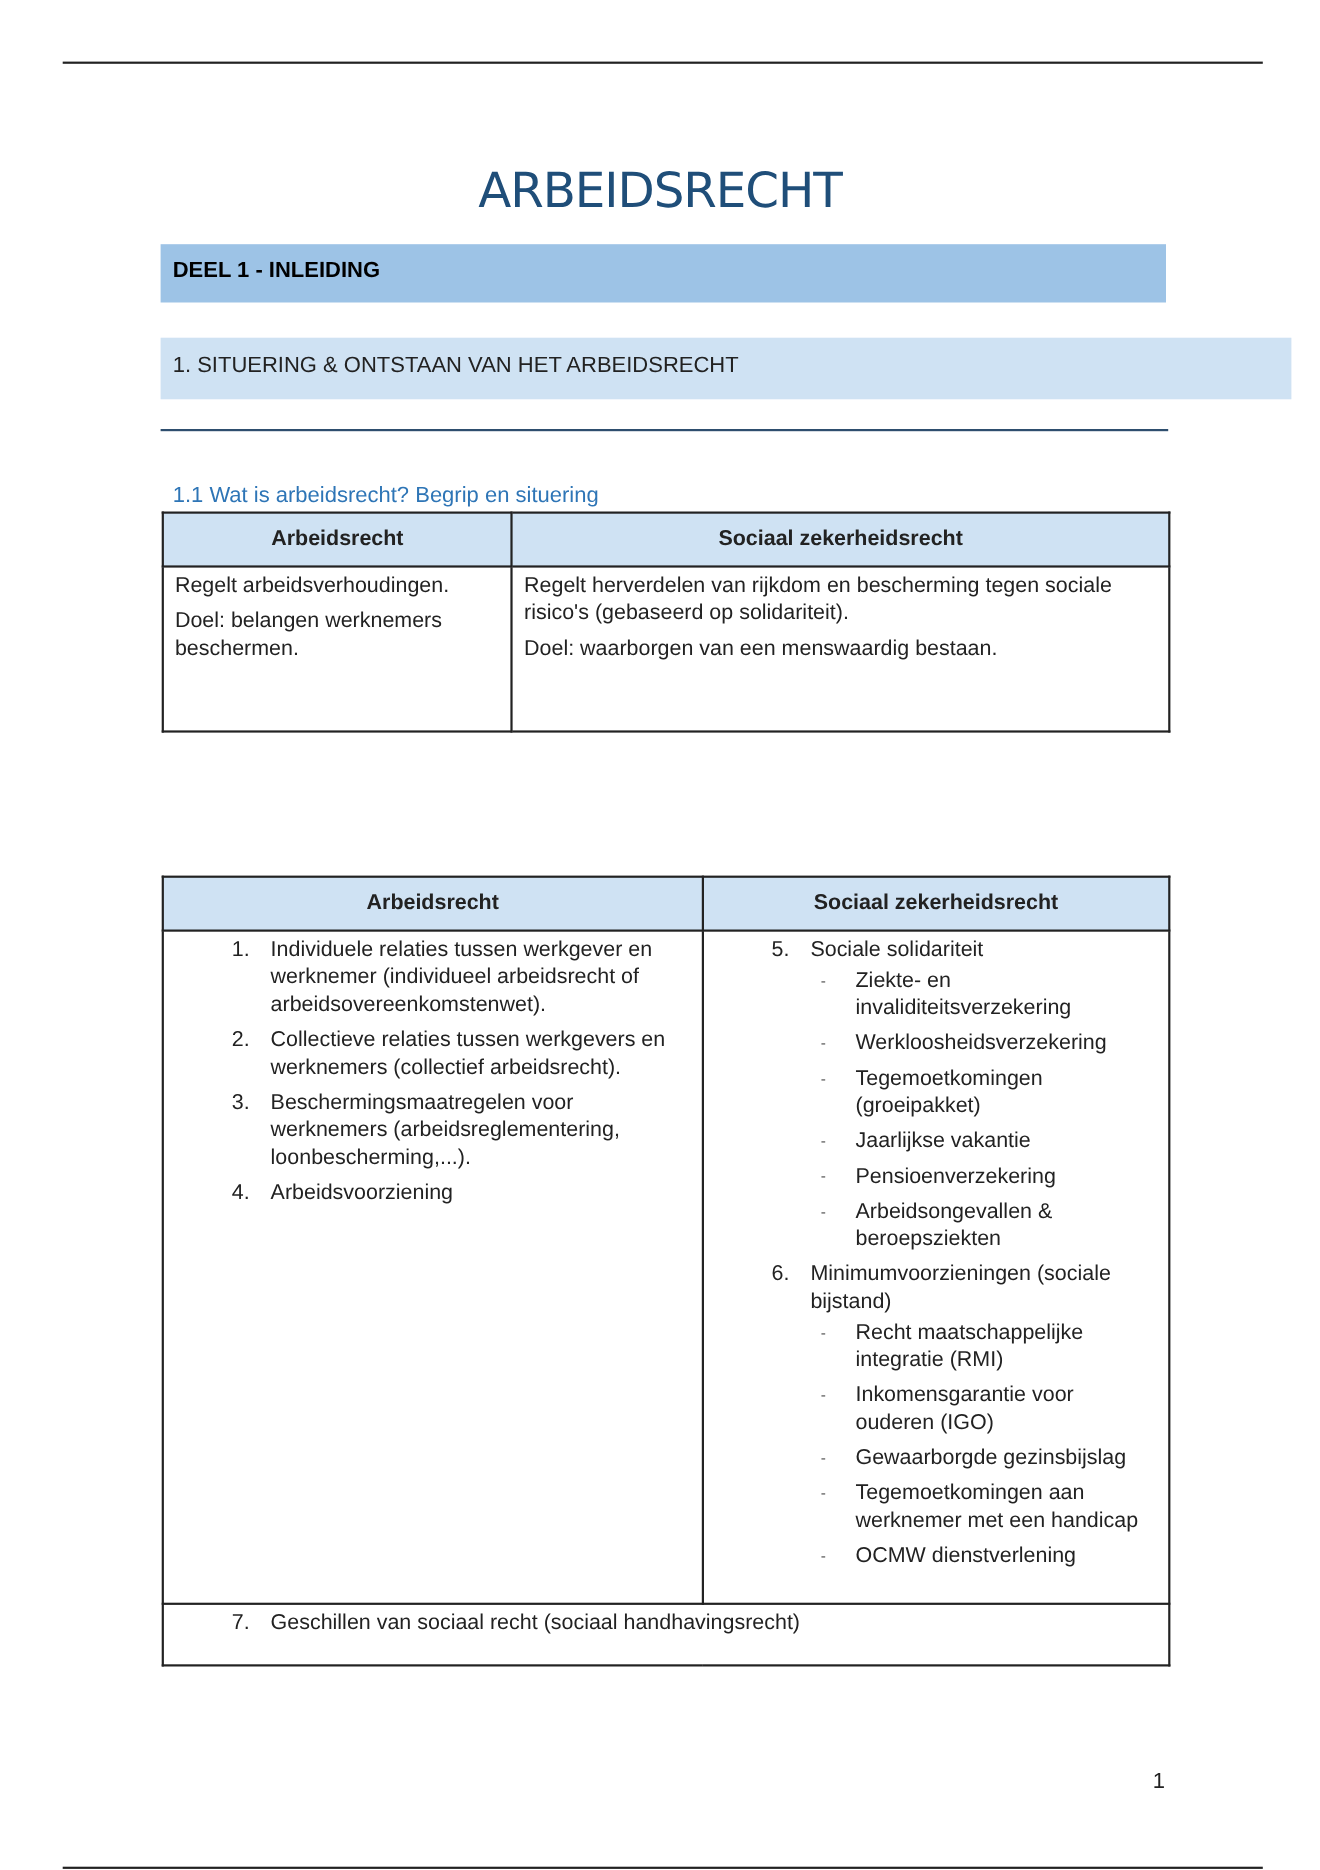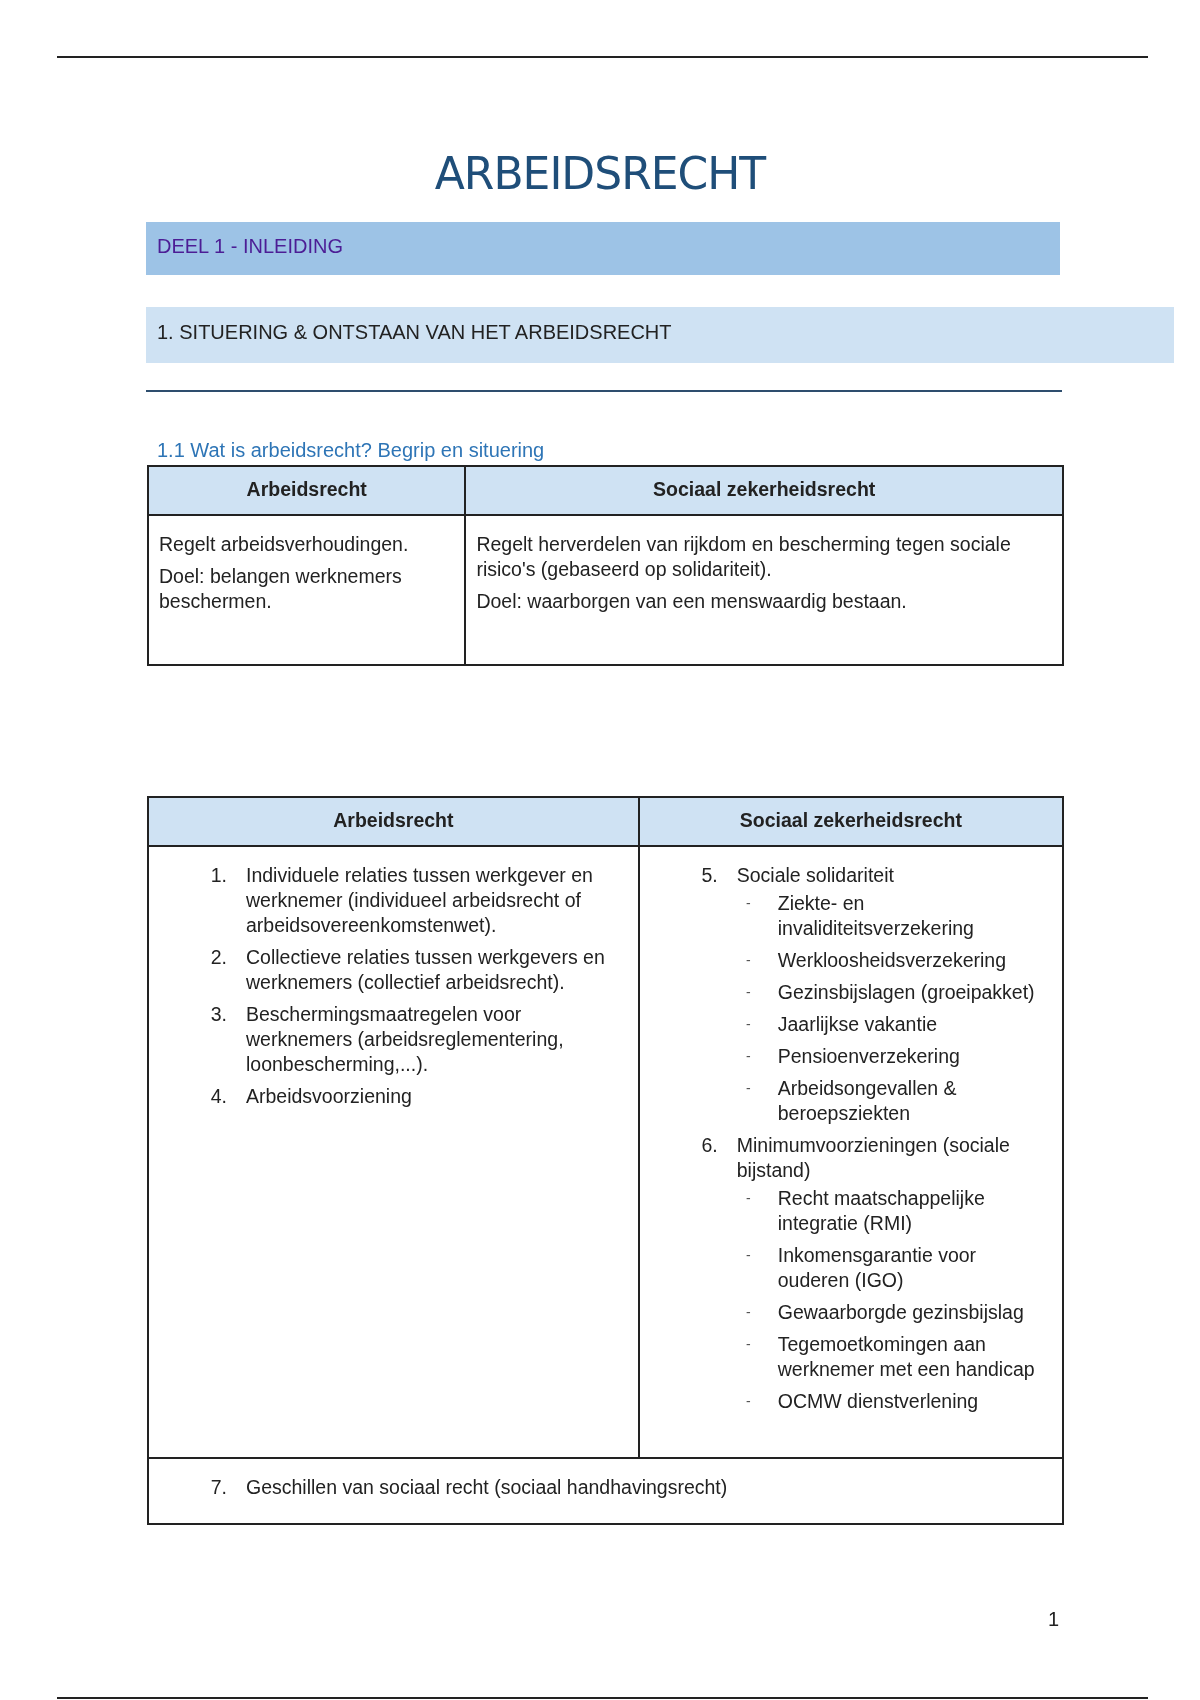--- a/index.html
+++ b/index.html
@@ -1,27 +1,27 @@
 <!DOCTYPE html>
 <html><head>
 <meta charset="utf-8">
 <style>
   html, body { margin:0; padding:0; background:#fff; }
   body { width:1200px; height:1700px; position:relative; overflow:hidden; font-family:"Liberation Sans", sans-serif; color:#222; }
   .hr-top { position:absolute; left:57px; top:56px; width:1091px; height:2px; background:#222; }
   .hr-bottom { position:absolute; left:57px; top:1697px; width:1091px; height:2px; background:#222; }
   .title { position:absolute; left:0; width:1200px; top:148px; text-align:center; font-family:"DejaVu Sans", sans-serif; font-size:44px; color:#1F4E79; letter-spacing:-1px; }
   .banner1 { position:absolute; left:146px; top:222px; width:914px; height:53px; background:#9DC3E6; }
-  .banner1 span { position:absolute; left:11px; top:13px; font-size:20px; font-weight:normal; color:#4c1d95; }
+  .banner1 span { position:absolute; left:11px; top:13px; font-size:20px; font-weight:bold; color:#000000; }
   .banner2 { position:absolute; left:146px; top:307px; width:1028px; height:56px; background:#CFE2F3; }
   .banner2 span { position:absolute; left:11px; top:14px; font-size:20px; color:#222; }
   .rule { position:absolute; left:146px; top:390px; width:916px; height:2px; background:#2E4E6E; }
   .subhead { position:absolute; left:157px; top:405px; font-size:20px; color:#2E75B6;margin-top:34px; }
   table.t { position:absolute; left:147px; width:917px; border-collapse:collapse; font-size:19.5px; line-height:25px; }
-  table.t td, table.t th { border:2px solid #222; vertical-align:top; padding:16px 10px; }
+  table.t td, table.t th { border:2px solid #222; vertical-align:top; padding:4px 10px; }
   table.t th { background:#CFE2F3; font-weight:bold; text-align:center; padding:10px; height:27px; }
   .t1 { top:465px; }
   .t2 { top:796px; }
   p { margin:0 0 7px 0; }
   .num { display:flex; margin-bottom:7px; }
   .num .n { width:40px; text-align:right; padding-right:19px; flex:none; }
   .left-list { padding-left:28px; }
   .sub { list-style:none; margin:3px 0 0 0; padding:0; }
   .sub li { display:flex; margin-bottom:7px; }
   .sub .b { width:73px; text-align:right; padding-right:27px; flex:none; color:#555; font-size:14px; }
@@ -103,21 +103,21 @@
             <li>
                   <span class="b">-</span>
                   <span>Ziekte- en invaliditeitsverzekering</span>
                 </li>
             <li>
                   <span class="b">-</span>
                   <span>Werkloosheidsverzekering</span>
                 </li>
             <li>
                   <span class="b">-</span>
-                  <span>Gezinsbijslagen (groeipakket)</span>
+                  <span>Tegemoetkomingen (groeipakket)</span>
                 </li>
             <li>
                   <span class="b">-</span>
                   <span>Jaarlijkse vakantie</span>
                 </li>
             <li>
                   <span class="b">-</span>
                   <span>Pensioenverzekering</span>
                 </li>
             <li>

